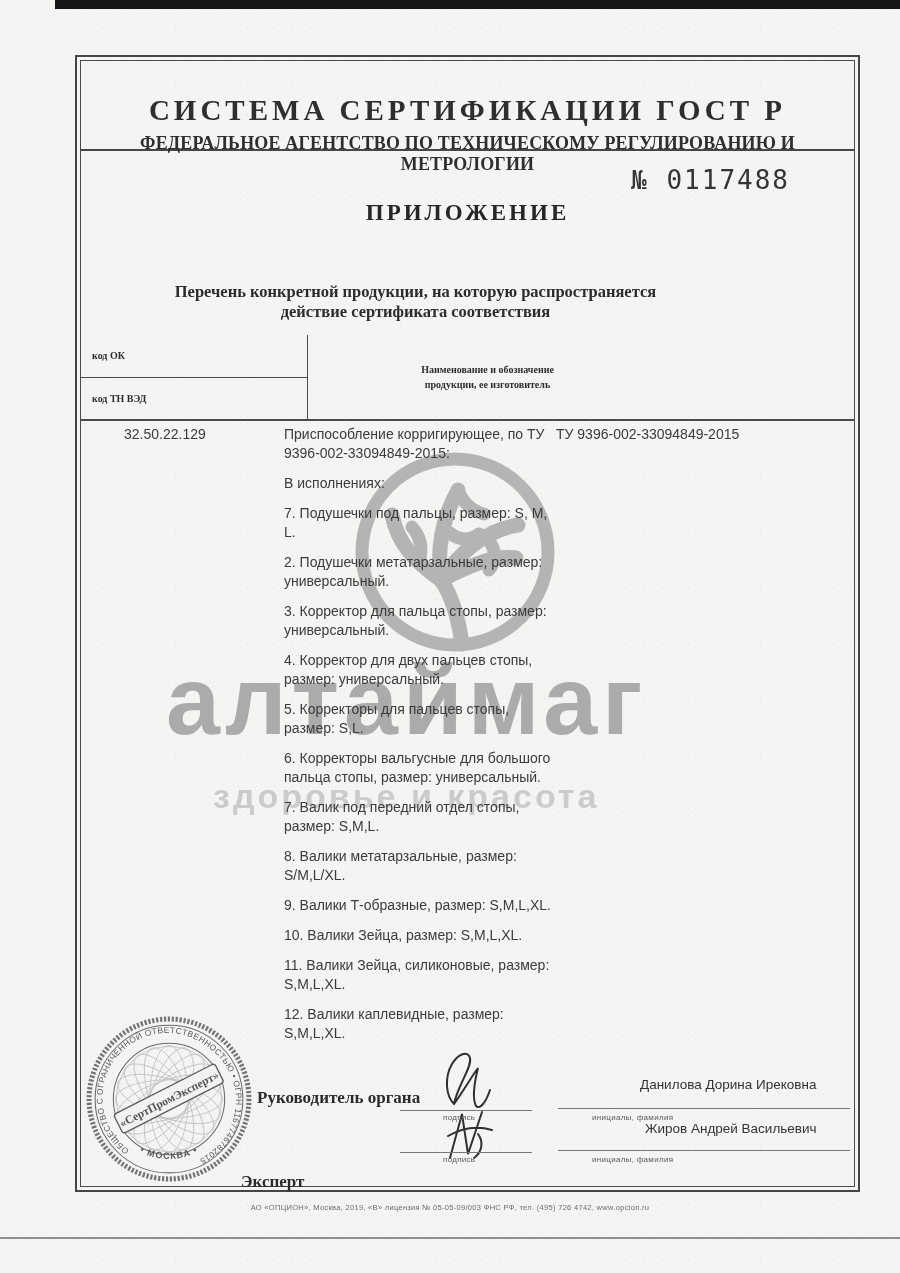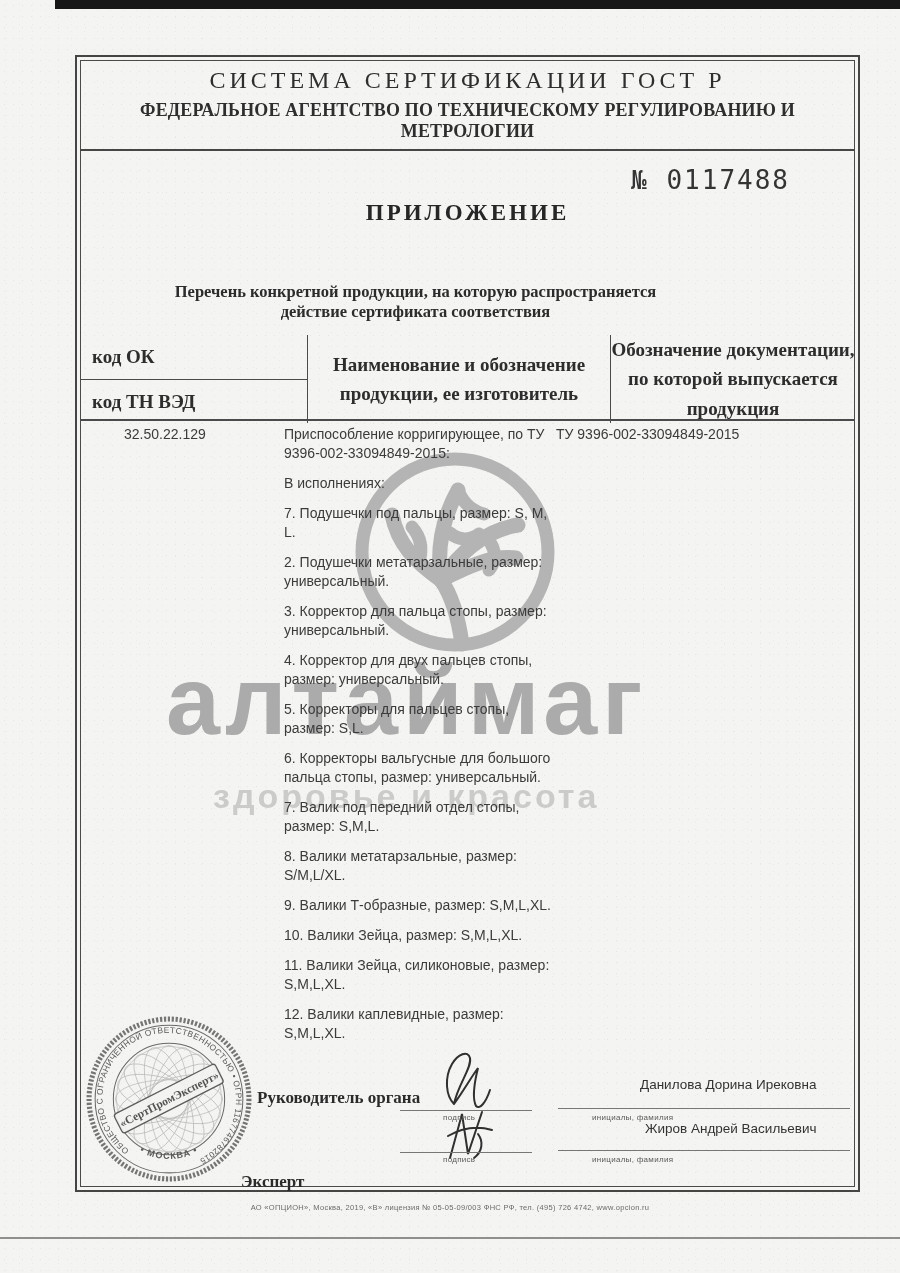--- a/index.html
+++ b/index.html
@@ -20,40 +20,40 @@
   .wm-tagline{left:213px;top:779px;font-size:34px;font-weight:bold;letter-spacing:3px;
               color:#c7c7c5;opacity:.9;line-height:1;}
 
   
   .frame{position:absolute;left:75px;top:55px;width:781px;height:1133px;
          border:2px solid #454545;z-index:2;}
   .frame-inner{position:absolute;inset:3px;border:1px solid #4a4a4a;}
   .doc-header{position:absolute;left:3px;right:3px;top:3px;height:89px;
               border-bottom:2px solid #464646;text-align:center;
               font-family:"Liberation Serif",serif;font-weight:bold;color:#2e2e2e;}
-  .doc-header h1{margin:7px 0 2px;font-size:24px;letter-spacing:4px;font-weight:normal;}
+  .doc-header h1{margin:34px 0 2px;font-size:29px;letter-spacing:4px;font-weight:bold;}
   .doc-header h2{margin:6px 0 0;font-size:18.5px;letter-spacing:.2px;font-weight:bold;transform:scaleX(.97);}
   .blank-number{position:absolute;right:68px;top:108px;font-family:"DejaVu Sans Mono",monospace;
                 font-size:26px;letter-spacing:2px;color:#343434;}
   .doc-title{position:absolute;left:0;right:0;top:143px;text-align:center;
              font-family:"Liberation Serif",serif;font-weight:bold;font-size:23px;
              letter-spacing:3px;color:#262626;}
   .cert-row{position:absolute;left:0;right:0;top:186px;text-align:center;color:#2c2c2c;}
   .cert-label{font-family:"Liberation Serif",serif;font-weight:bold;font-size:17.5px;}
   .cert-line{display:inline-block;width:218px;border-bottom:1.5px solid #5a5a5a;
              margin-left:8px;vertical-align:-2px;text-align:center;}
   .cert-line span{display:inline-block;font-size:13.5px;color:#333;transform:translateY(-5px);}
   .purpose{position:absolute;left:0;right:0;top:225px;text-align:center;transform:translateX(-52px);
            font-family:"Liberation Serif",serif;font-weight:bold;font-size:16.5px;
            line-height:20px;color:#2c2c2c;white-space:pre-line;}
 
   
   .table-head{position:absolute;left:3px;right:3px;top:278px;height:84px;
               border-bottom:2px solid #4a4a4a;display:grid;grid-template-columns:228px 303px 1fr;
-              font-family:"Liberation Serif",serif;font-weight:bold;font-size:19px;color:#2d2d2d;}
+              font-family:"Liberation Serif",serif;font-weight:bold;font-size:10px;color:#2d2d2d;gap:28px;}
   .th{border-right:1.5px solid #4a4a4a;display:flex;align-items:center;justify-content:center;
       text-align:center;line-height:1.55;white-space:pre-line;}
   .th:last-child{border-right:none;}
   .th-codes{flex-direction:column;align-items:stretch;justify-content:stretch;padding:0;}
   .th-code{flex:1;display:flex;align-items:center;padding-left:12px;}
   .th-code.first{border-bottom:1px solid #4a4a4a;}
 
   .cell{position:absolute;font-size:14px;line-height:19px;color:#3b3b3b;}
   .cell-code{left:47px;top:368px;}
   .cell-doc{left:479px;top:368px;}
@@ -127,22 +127,20 @@
     <div class="purpose">Перечень конкретной продукции,  на которую распространяется
 действие сертификата соответствия</div>
 
     <div class="table-head">
       <div class="th th-codes">
         <div class="th-code first">код ОК</div>
         <div class="th-code">код ТН ВЭД</div>
       </div>
       <div class="th">Наименование и обозначение
 продукции, ее изготовитель</div>
-      <div class="th">Обозначение документации,
-по которой выпускается продукция</div>
     </div>
 
     <div class="cell cell-code">32.50.22.129</div>
 
     <div class="cell cell-products">
       <p>Приспособление корригирующее, по ТУ
 9396-002-33094849-2015:</p>
       <p>В исполнениях:</p>
       <div>
           <p>7. Подушечки под пальцы, размер: S, M,

